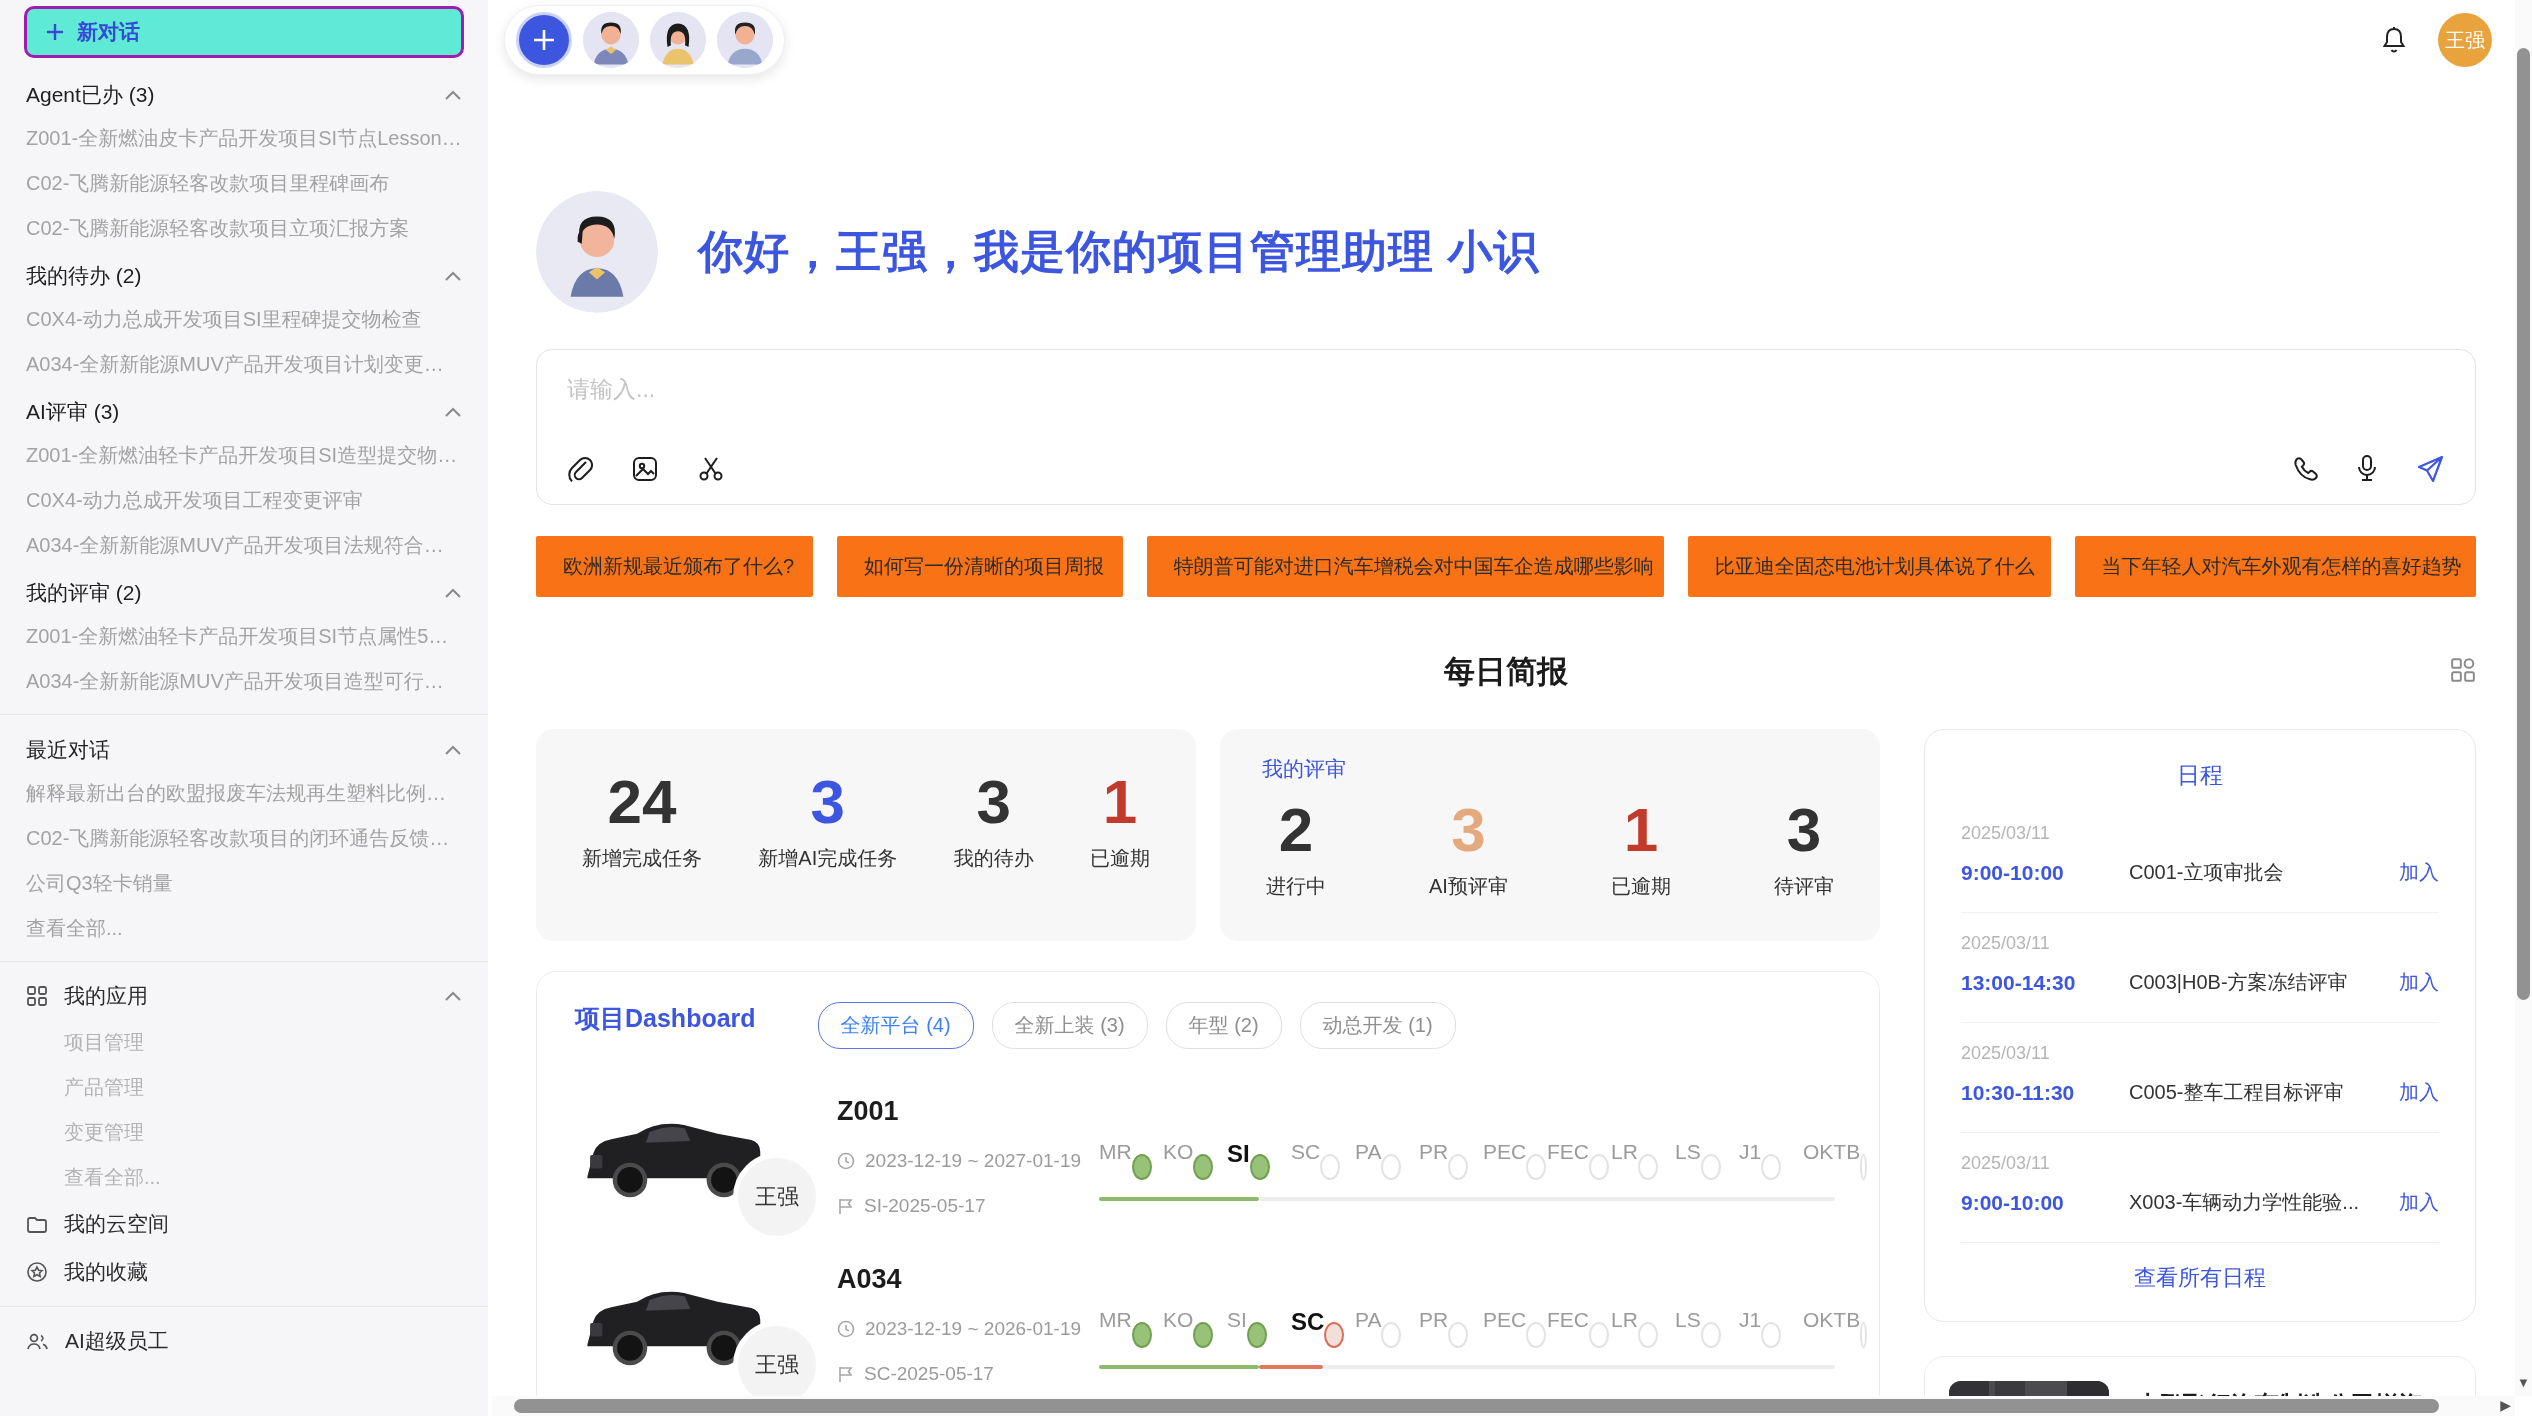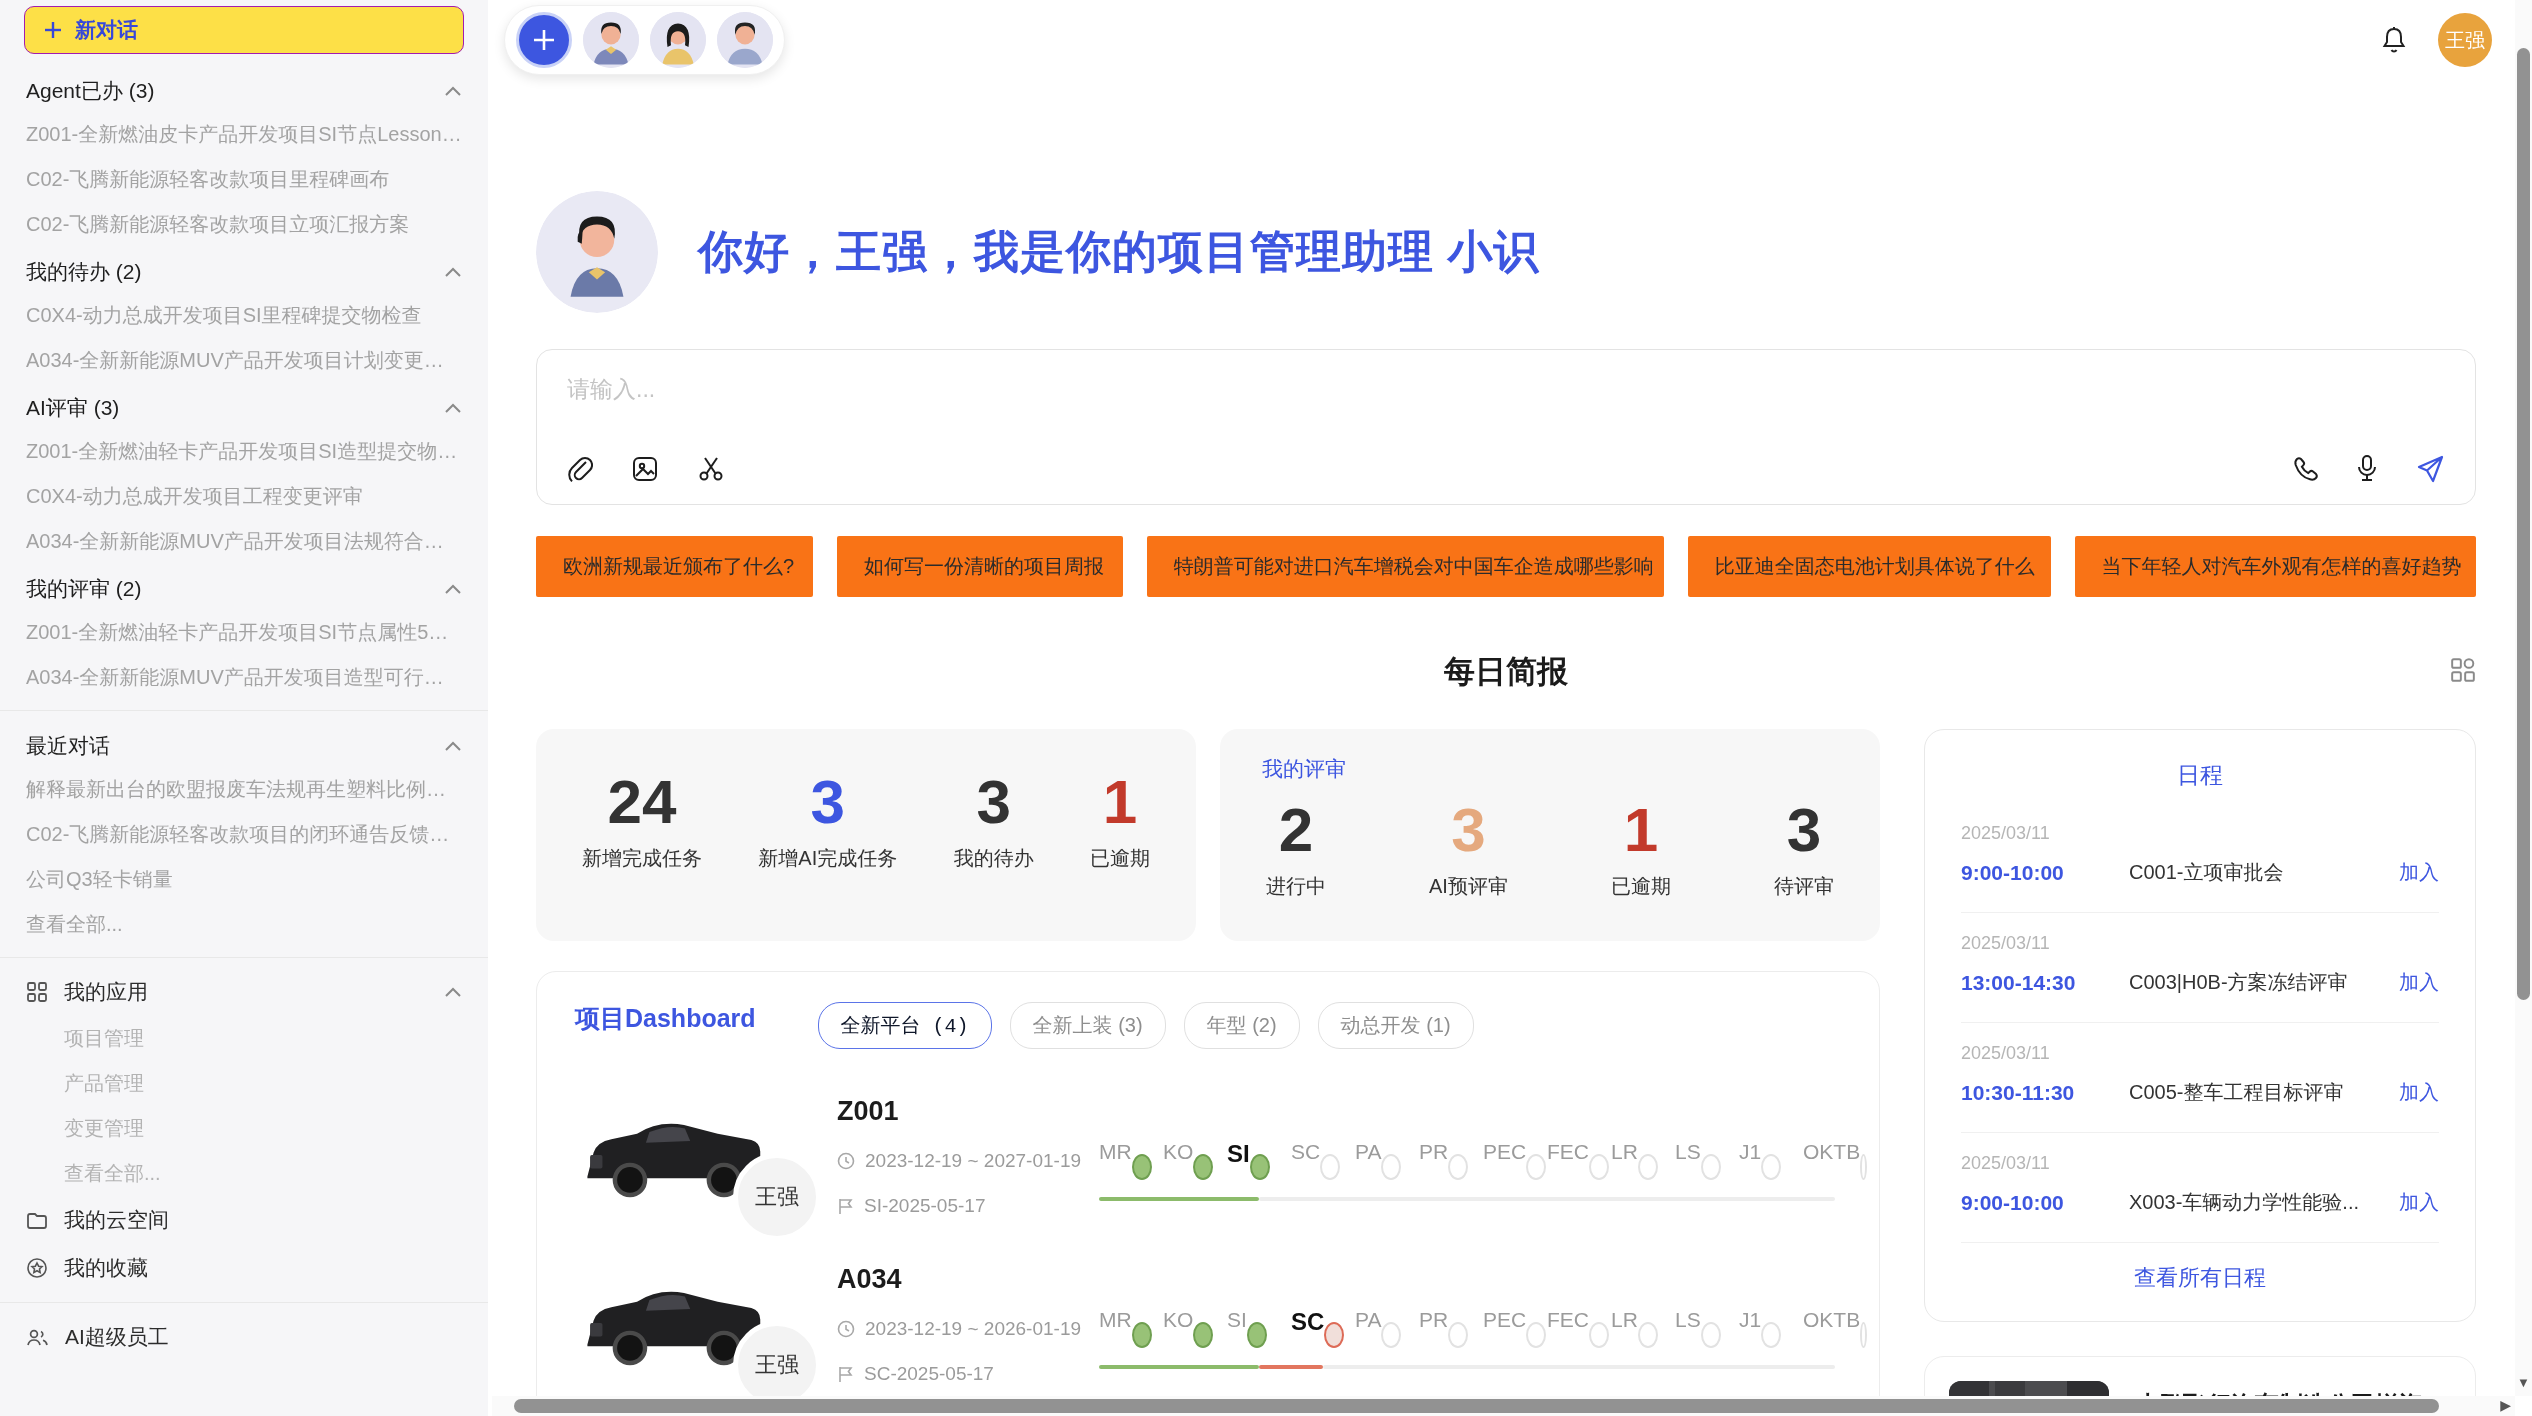--- a/index.html
+++ b/index.html
@@ -7,21 +7,21 @@
   .app{display:flex;width:2532px;height:1416px;position:relative;}
 
   
   .sidebar{width:488px;flex-shrink:0;background:#f6f6f8;overflow:hidden;position:relative;}
   .side-head{display:flex;align-items:center;padding:13px 26px 8px;}
   .logo-circle{width:56px;height:56px;border-radius:50%;background:#3d56e0;color:#fff;
     display:flex;flex-direction:column;align-items:center;justify-content:center;
     font-size:15px;line-height:17px;font-weight:bold;}
   .app-name{font-size:34px;font-weight:700;color:#141414;margin-left:16px;}
   .collapse-btn{margin-left:auto;color:#9aa0a6;cursor:pointer;display:flex;}
-  .new-chat{margin:6px 24px 12px;height:46px;background:#fde047;border:1px solid #a21caf;
+  .new-chat{margin:6px 24px 12px;height:46px;background:#5eead4;border:3px solid #a21caf;
     border-radius:10px;display:flex;align-items:center;gap:12px;padding:0 18px;
     color:#3748d9;font-weight:700;font-size:21px;cursor:pointer;}
   .section-header{display:flex;align-items:center;padding:11px 26px 7px;font-size:21px;color:#1f1f1f;}
   .section-header .chev{margin-left:auto;display:flex;color:#8a8a8a;}
   .side-item{padding:9px 26px;font-size:20px;color:#a3a3a3;white-space:nowrap;
     overflow:hidden;text-overflow:ellipsis;cursor:pointer;}
   .divider{height:1px;background:#e8e8e8;margin:10px 0;}
   .side-link{display:flex;align-items:center;gap:16px;padding:10px 26px;font-size:21px;color:#2c2c2c;cursor:pointer;}
   .side-link .chev{margin-left:auto;display:flex;color:#8a8a8a;}
   .sub-item{padding:9px 26px 9px 64px;font-size:20px;color:#b3b3b3;white-space:nowrap;
@@ -77,21 +77,21 @@
   .stat-value{font-size:62px;font-weight:600;line-height:1.25;}
   .c-dark{color:#333;} .c-blue{color:#3d56e0;} .c-red{color:#c23a2b;} .c-orange{color:#e5a97e;}
   .stat-label{font-size:20px;color:#333;margin-top:4px;}
 
   .dash-card{margin-top:30px;border:1px solid #ececec;border-radius:20px;padding:30px 38px;min-height:560px;}
   .dash-head{display:flex;}
   .dash-title{color:#3d56e0;font-size:25px;font-weight:700;}
   .pills{display:flex;gap:18px;margin-left:62px;}
   .fpill{border:1px solid #e0e0e0;color:#8e8e8e;border-radius:22px;padding:9px 22px;
     font-size:20px;background:#fff;cursor:pointer;white-space:nowrap;}
-  .fpill.active{border-color:#5b74e8;color:#0f172a;font-family:Liberation Mono, monospace;}
+  .fpill.active{border-color:#5b74e8;color:#3b82f6;}
 
   .proj-row{display:flex;align-items:center;margin-top:46px;}
   .proj-media{position:relative;width:200px;flex-shrink:0;}
   .truck{width:195px;height:122px;display:block;}
   .owner-badge{position:absolute;right:-46px;bottom:-24px;width:88px;height:88px;border-radius:50%;
     background:#f3f3f3;border:5px solid #fff;display:flex;align-items:center;justify-content:center;
     font-size:22px;color:#333;box-sizing:border-box;}
   .proj-info{margin-left:62px;width:262px;flex-shrink:0;}
   .proj-code{font-size:27px;font-weight:800;color:#1c1c1c;}
   .proj-meta{display:flex;align-items:center;gap:10px;color:#9b9b9b;font-size:19px;margin-top:23px;}

